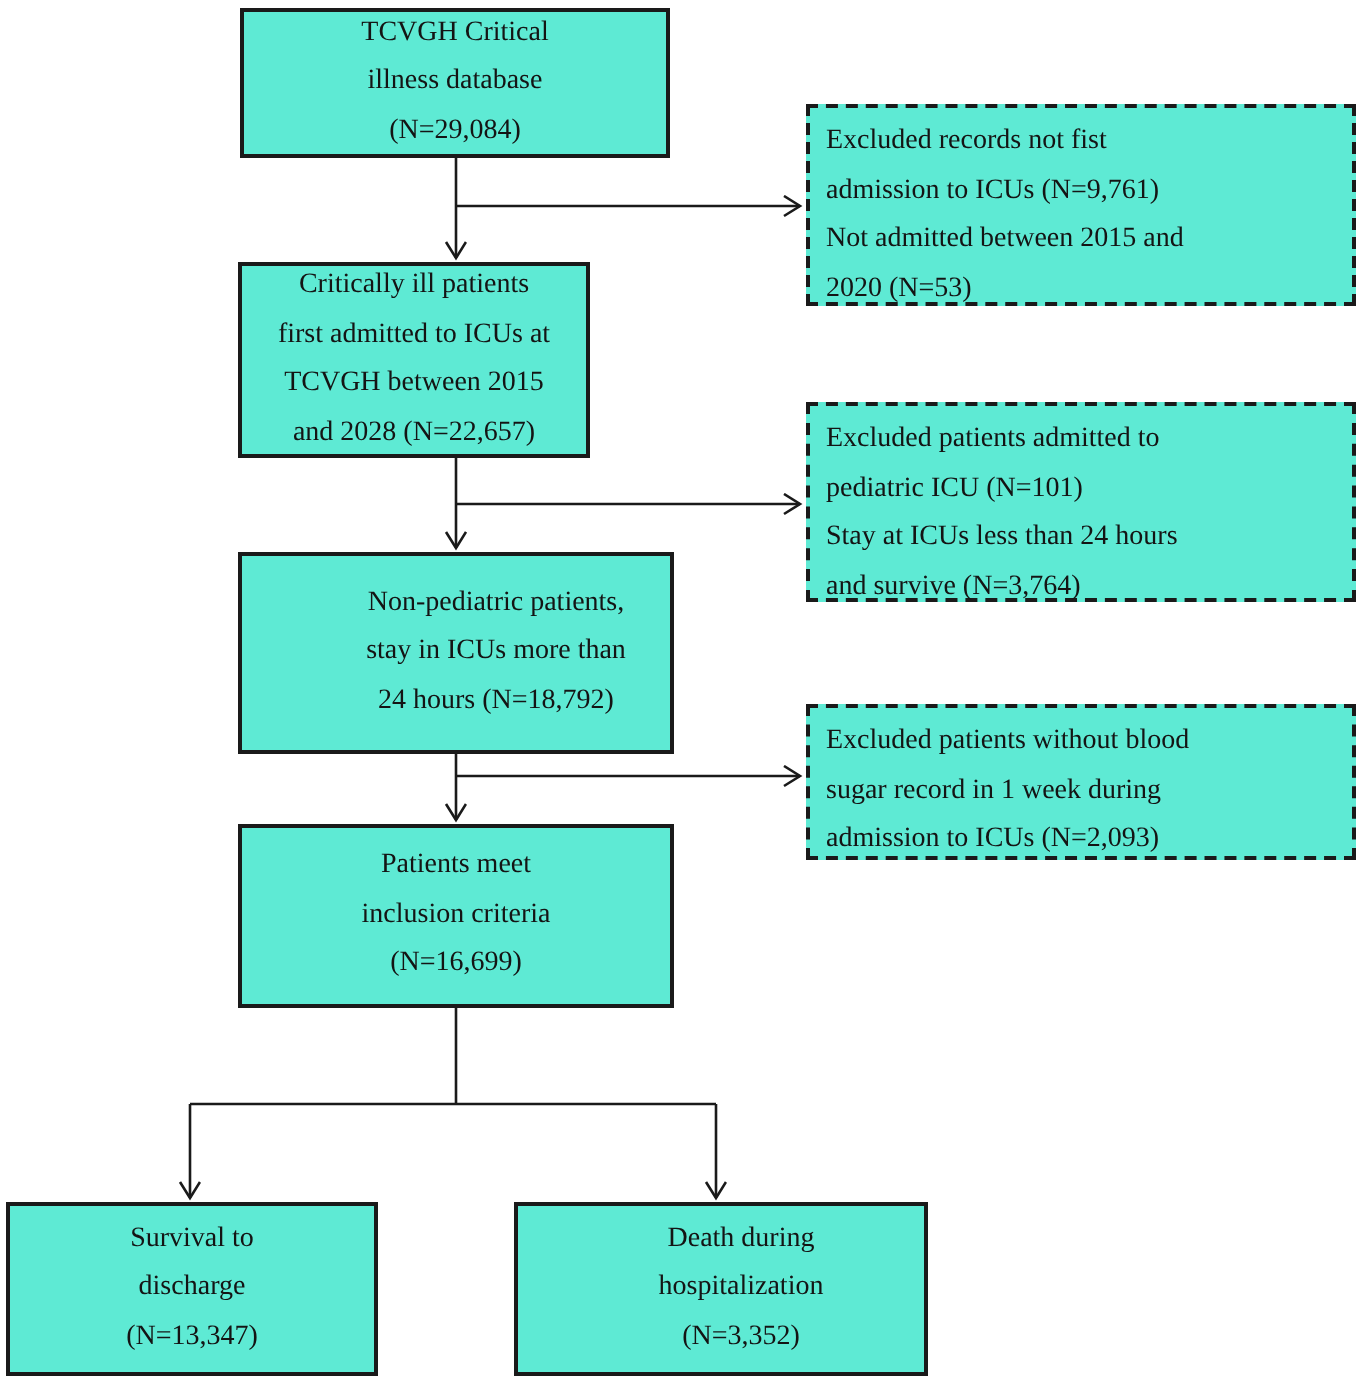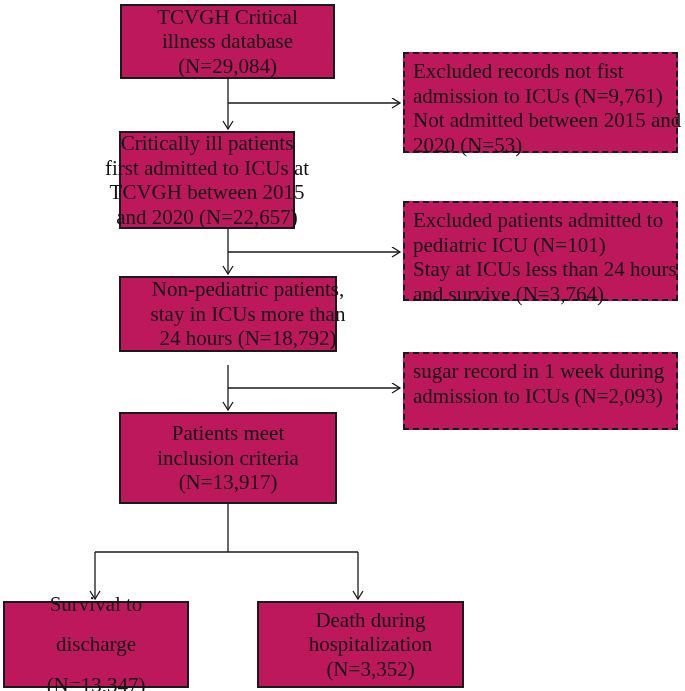--- a/index.html
+++ b/index.html
@@ -19,22 +19,22 @@
   .connectors {
     position: absolute;
     left: 0;
     top: 0;
     width: 685px;
     height: 691px;
   }
   .box {
     position: absolute;
     box-sizing: border-box;
-    background: #be185d;
-    font-size: 21px;
+    background: #5eead4;
+    font-size: 14px;
     line-height: 24.5px;
   }
   .box.solid {
     border: 2.5px solid #1a1a1a;
     display: flex;
     flex-direction: column;
     align-items: center;
     justify-content: center;
     text-align: center;
   }
@@ -88,36 +88,36 @@
   <div class="box solid" style="left:120px; top:4px; width:215px; height:75px;">
     <div class="line-text">TCVGH Critical</div>
     <div class="line-text">illness database</div>
     <div class="line-text">(N=29,084)</div>
   </div>
 
   <div class="box solid" style="left:119px; top:131px; width:176px; height:98px;">
     <div class="line-text">Critically ill patients</div>
     <div class="line-text">first admitted to ICUs at</div>
     <div class="line-text">TCVGH between 2015</div>
-    <div class="line-text">and 2020 (N=22,657)</div>
+    <div class="line-text">and 2028 (N=22,657)</div>
   </div>
 
-  <div class="box solid" style="left:119px; top:276px; width:218px; height:76px;padding-left:40px;">
+  <div class="box solid" style="left:119px; top:276px; width:218px; height:101px;padding-left:40px;">
     <div class="line-text">Non-pediatric patients,</div>
     <div class="line-text">stay in ICUs more than</div>
     <div class="line-text">24 hours (N=18,792)</div>
   </div>
 
   <div class="box solid" style="left:119px; top:412px; width:218px; height:92px;">
     <div class="line-text">Patients meet</div>
     <div class="line-text">inclusion criteria</div>
-    <div class="line-text">(N=13,917)</div>
+    <div class="line-text">(N=16,699)</div>
   </div>
 
-  <div class="box solid" style="left:3px; top:601px; width:186px; height:87px;gap:16px;">
+  <div class="box solid" style="left:3px; top:601px; width:186px; height:87px;">
     <div class="line-text">Survival to</div>
     <div class="line-text">discharge</div>
     <div class="line-text">(N=13,347)</div>
   </div>
 
   <div class="box solid" style="left:257px; top:601px; width:207px; height:87px;padding-left:20px;">
     <div class="line-text">Death during</div>
     <div class="line-text">hospitalization</div>
     <div class="line-text">(N=3,352)</div>
   </div>
@@ -130,17 +130,18 @@
   </div>
 
   <div class="box dashed" style="left:403px; top:201px; width:275px; height:100px;">
     <div class="line-text">Excluded patients admitted to</div>
     <div class="line-text">pediatric ICU (N=101)</div>
     <div class="line-text">Stay at ICUs less than 24 hours</div>
     <div class="line-text">and survive (N=3,764)</div>
   </div>
 
   <div class="box dashed" style="left:403px; top:352px; width:275px; height:78px;">
+    <div class="line-text">Excluded patients without blood</div>
     <div class="line-text">sugar record in 1 week during</div>
     <div class="line-text">admission to ICUs (N=2,093)</div>
   </div>
 
 </div>
 
 </body></html>

